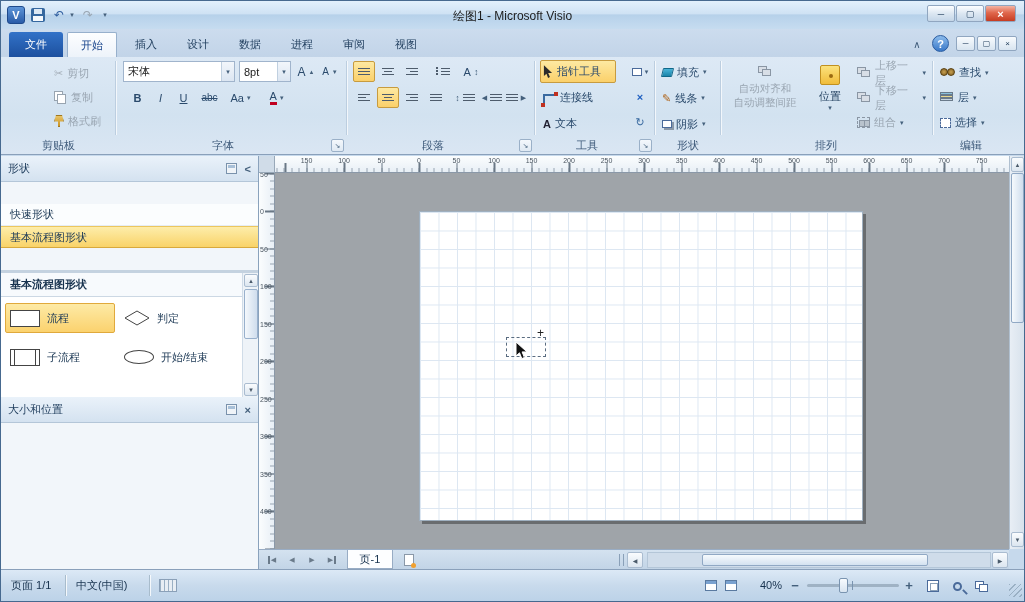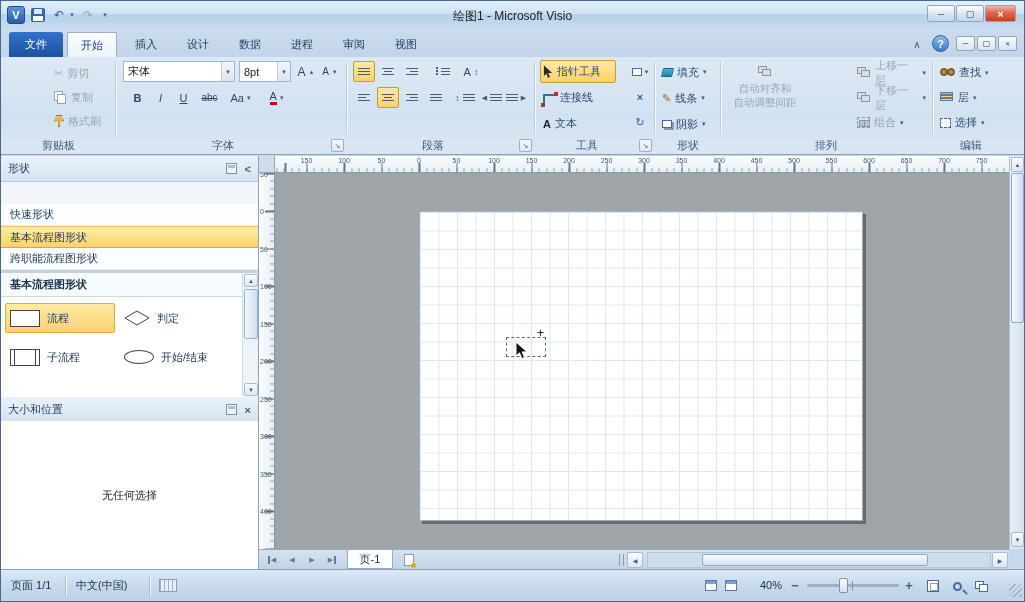--- a/index.html
+++ b/index.html
@@ -408,20 +408,25 @@
     <div class="glabel" style="left:654px;width:66px">形状</div>
 
     <div class="bigbtn dis" style="left:724px;top:2px;width:80px;height:76px;font-size:10.5px;line-height:14px">
       <span class="stack-ic" style="margin:6px 0 4px">
           <b></b>
           <i></i>
         </span>
       <span>自动对齐和</span>
       <span>自动调整间距</span>
     </div>
+    <div class="bigbtn" style="left:808px;top:2px;width:42px;height:76px">
+      <span class="pos-ic" style="margin:5px 0 4px"></span>
+      <span>位置</span>
+      <span class="dd">▾</span>
+    </div>
     <div class="srow dis" style="left:853px;top:5px;width:75px;height:21px">
       <span class="stack-ic">
           <b></b>
           <i></i>
         </span>
       <span>上移一层</span>
         <span class="dd">▾</span>
     </div>
     <div class="srow dis" style="left:853px;top:30px;width:75px;height:21px">
       <span class="stack-ic">
@@ -469,23 +474,20 @@
       <span style="margin-left:auto;display:flex;gap:8px;align-items:center">
         <span class="mini"></span>
         <span style="color:#44607c;font-weight:bold">&lt;</span>
       </span>
     </div>
     <div class="prow" style="top:48px">
       <span>快速形状</span>
     </div>
     <div class="prow sel" style="top:70px">
       <span>基本流程图形状</span>
-    </div>
-    <div class="prow" style="top:92px">
-      <span>跨职能流程图形状</span>
     </div>
     <div class="abs" style="left:0;top:114px;width:257px;height:3px;background:#c4d2e0"></div>
     <div class="stitle" style="top:117px">
       <span>基本流程图形状</span>
     </div>
     <div class="abs" style="left:0;top:141px;width:241px;height:100px;background:#fff">
       <div class="master msel" style="left:4px;top:6px">
         <span class="i-proc"></span>
         <span>流程</span>
       </div>
@@ -512,23 +514,20 @@
       <div class="scbtn" style="top:110px">
           <span>▼</span>
         </div>
     </div>
     <div class="phead" style="top:241px">
       <span>大小和位置</span>
       <span style="margin-left:auto;display:flex;gap:8px;align-items:center">
         <span class="mini"></span>
         <span style="color:#44607c;font-weight:bold">×</span>
       </span>
-    </div>
-    <div id="sp-body">
-      <span>无任何选择</span>
     </div>
   </div>
 
   <div id="canvaswrap" class="abs">
     <div id="corner"></div>
     <div id="hruler">
       <div class="tmin"></div>
         <div class="tmaj"></div>
       <div>
           <span class="rlbl" style="left: 31.5px;">150</span>

